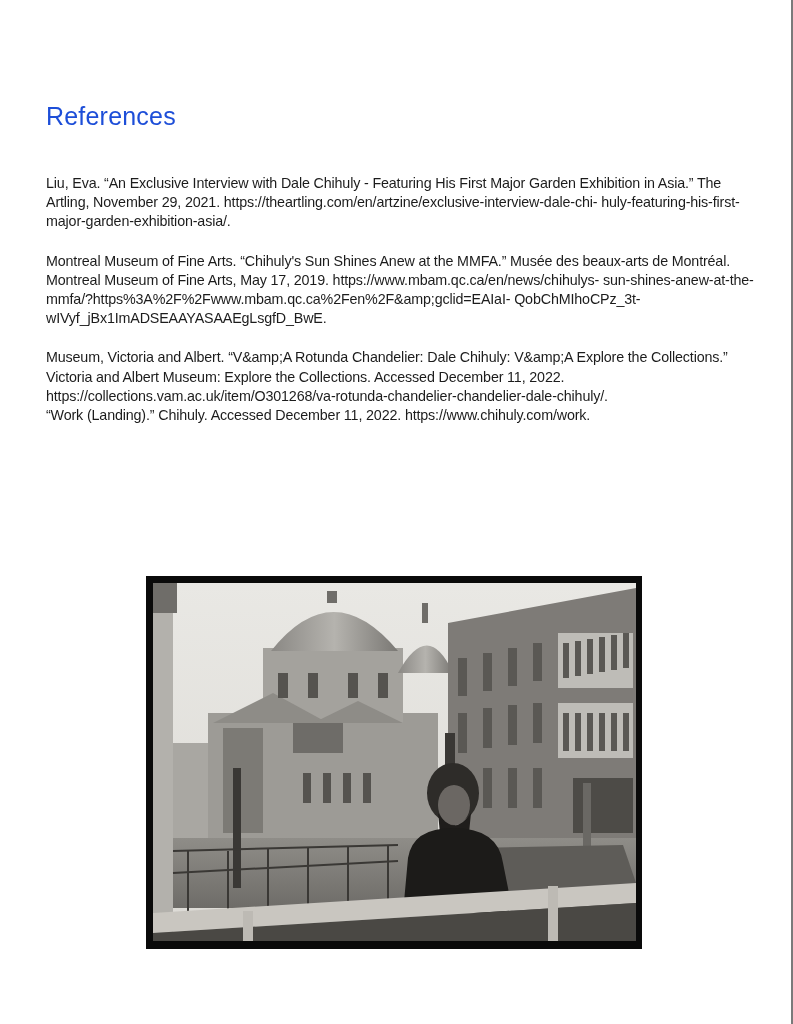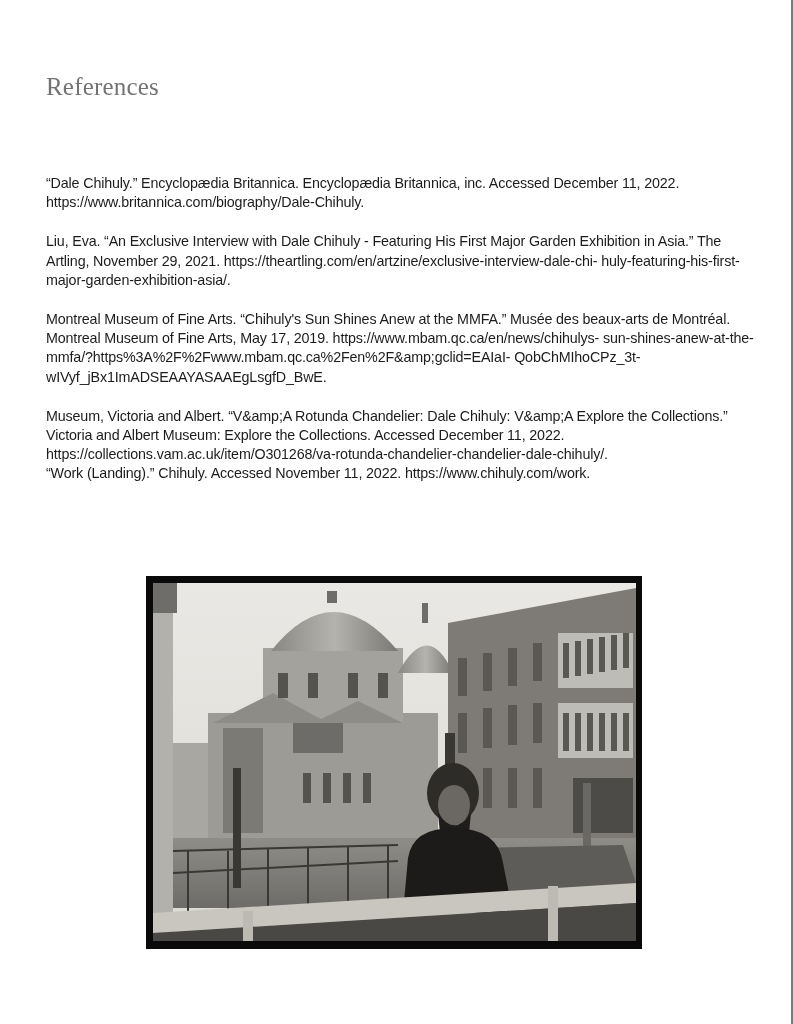--- a/index.html
+++ b/index.html
@@ -2,22 +2,22 @@
 <html><head>
 <meta charset="utf-8">
 <style>
   html, body { margin: 0; padding: 0; }
   body {
     width: 793px; height: 1024px; background: #ffffff; position: relative; overflow: hidden;
     font-family: "Liberation Sans", sans-serif; color: #1a1a1a;
   }
   .edge-line { position: absolute; top: 0; right: 0; width: 2px; height: 1024px; background: #7a7a7a; }
   .title {
-    position: absolute; left: 46px; top: 73px; font-family: Liberation Serif, serif;
-    font-size: 25px; font-weight: 300; color: #737373; letter-spacing: 0.2px; margin: 0;
+    position: absolute; left: 46px; top: 102px; font-family: Liberation Sans, sans-serif;
+    font-size: 25px; font-weight: 300; color: #1d4ed8; letter-spacing: 0.2px; margin: 0;
   }
   .refs { position: absolute; left: 46px; top: 174px; width: 710px; }
   .ref {
     font-size: 14.3px; line-height: 19.2px; margin: 0 0 20px 0; color: #1c1c1c;
     letter-spacing: -0.15px; word-break: break-word;
   }
   .ref.tight { margin-bottom: 0; }
   .photo-frame {
     position: absolute; left: 146px; top: 576px; width: 496px; height: 373px;
     background: #0a0a0a; box-sizing: border-box; padding: 7px 6px 8px 7px;
@@ -25,25 +25,24 @@
   .photo-frame svg { display: block; width: 100%; height: 100%; }
 </style>
 </head>
 <body>
 
 <div class="edge-line"></div>
 
 <h1 class="title">References</h1>
 
 <div class="refs">
-  <p class="ref">“Dale Chihuly.” Encyclopædia Britannica. Encyclopædia Britannica, inc. Accessed December 11, 2022. https://www.britannica.com/biography/Dale-Chihuly.</p>
   <p class="ref">Liu, Eva. “An Exclusive Interview with Dale Chihuly - Featuring His First Major Garden Exhibition in Asia.” The Artling, November 29, 2021. https://theartling.com/en/artzine/exclusive-interview-dale-chi- huly-featuring-his-first-major-garden-exhibition-asia/.</p>
   <p class="ref">Montreal Museum of Fine Arts. “Chihuly's Sun Shines Anew at the MMFA.” Musée des beaux-arts de Montréal. Montreal Museum of Fine Arts, May 17, 2019. https://www.mbam.qc.ca/en/news/chihulys- sun-shines-anew-at-the-mmfa/?https%3A%2F%2Fwww.mbam.qc.ca%2Fen%2F&amp;amp;gclid=EAIaI- QobChMIhoCPz_3t-wIVyf_jBx1ImADSEAAYASAAEgLsgfD_BwE.</p>
   <p class="ref tight">Museum, Victoria and Albert. “V&amp;amp;A Rotunda Chandelier: Dale Chihuly: V&amp;amp;A Explore the Collections.” Victoria and Albert Museum: Explore the Collections. Accessed December 11, 2022. https://collections.vam.ac.uk/item/O301268/va-rotunda-chandelier-chandelier-dale-chihuly/.</p>
-  <p class="ref tight">“Work (Landing).” Chihuly. Accessed November 11, 2022. https://www.chihuly.com/work.</p>
+  <p class="ref tight">“Work (Landing).” Chihuly. Accessed December 11, 2022. https://www.chihuly.com/work.</p>
 </div>
 
 <div class="photo-frame">
   <svg viewBox="0 0 483 358" preserveAspectRatio="none">
     <defs>
       <linearGradient id="sky" x1="0" y1="0" x2="0" y2="1">
         <stop offset="0" stop-color="#e9e8e4"></stop>
         <stop offset="1" stop-color="#dcdad5"></stop>
       </linearGradient>
       <linearGradient id="water" x1="0" y1="0" x2="0" y2="1">

